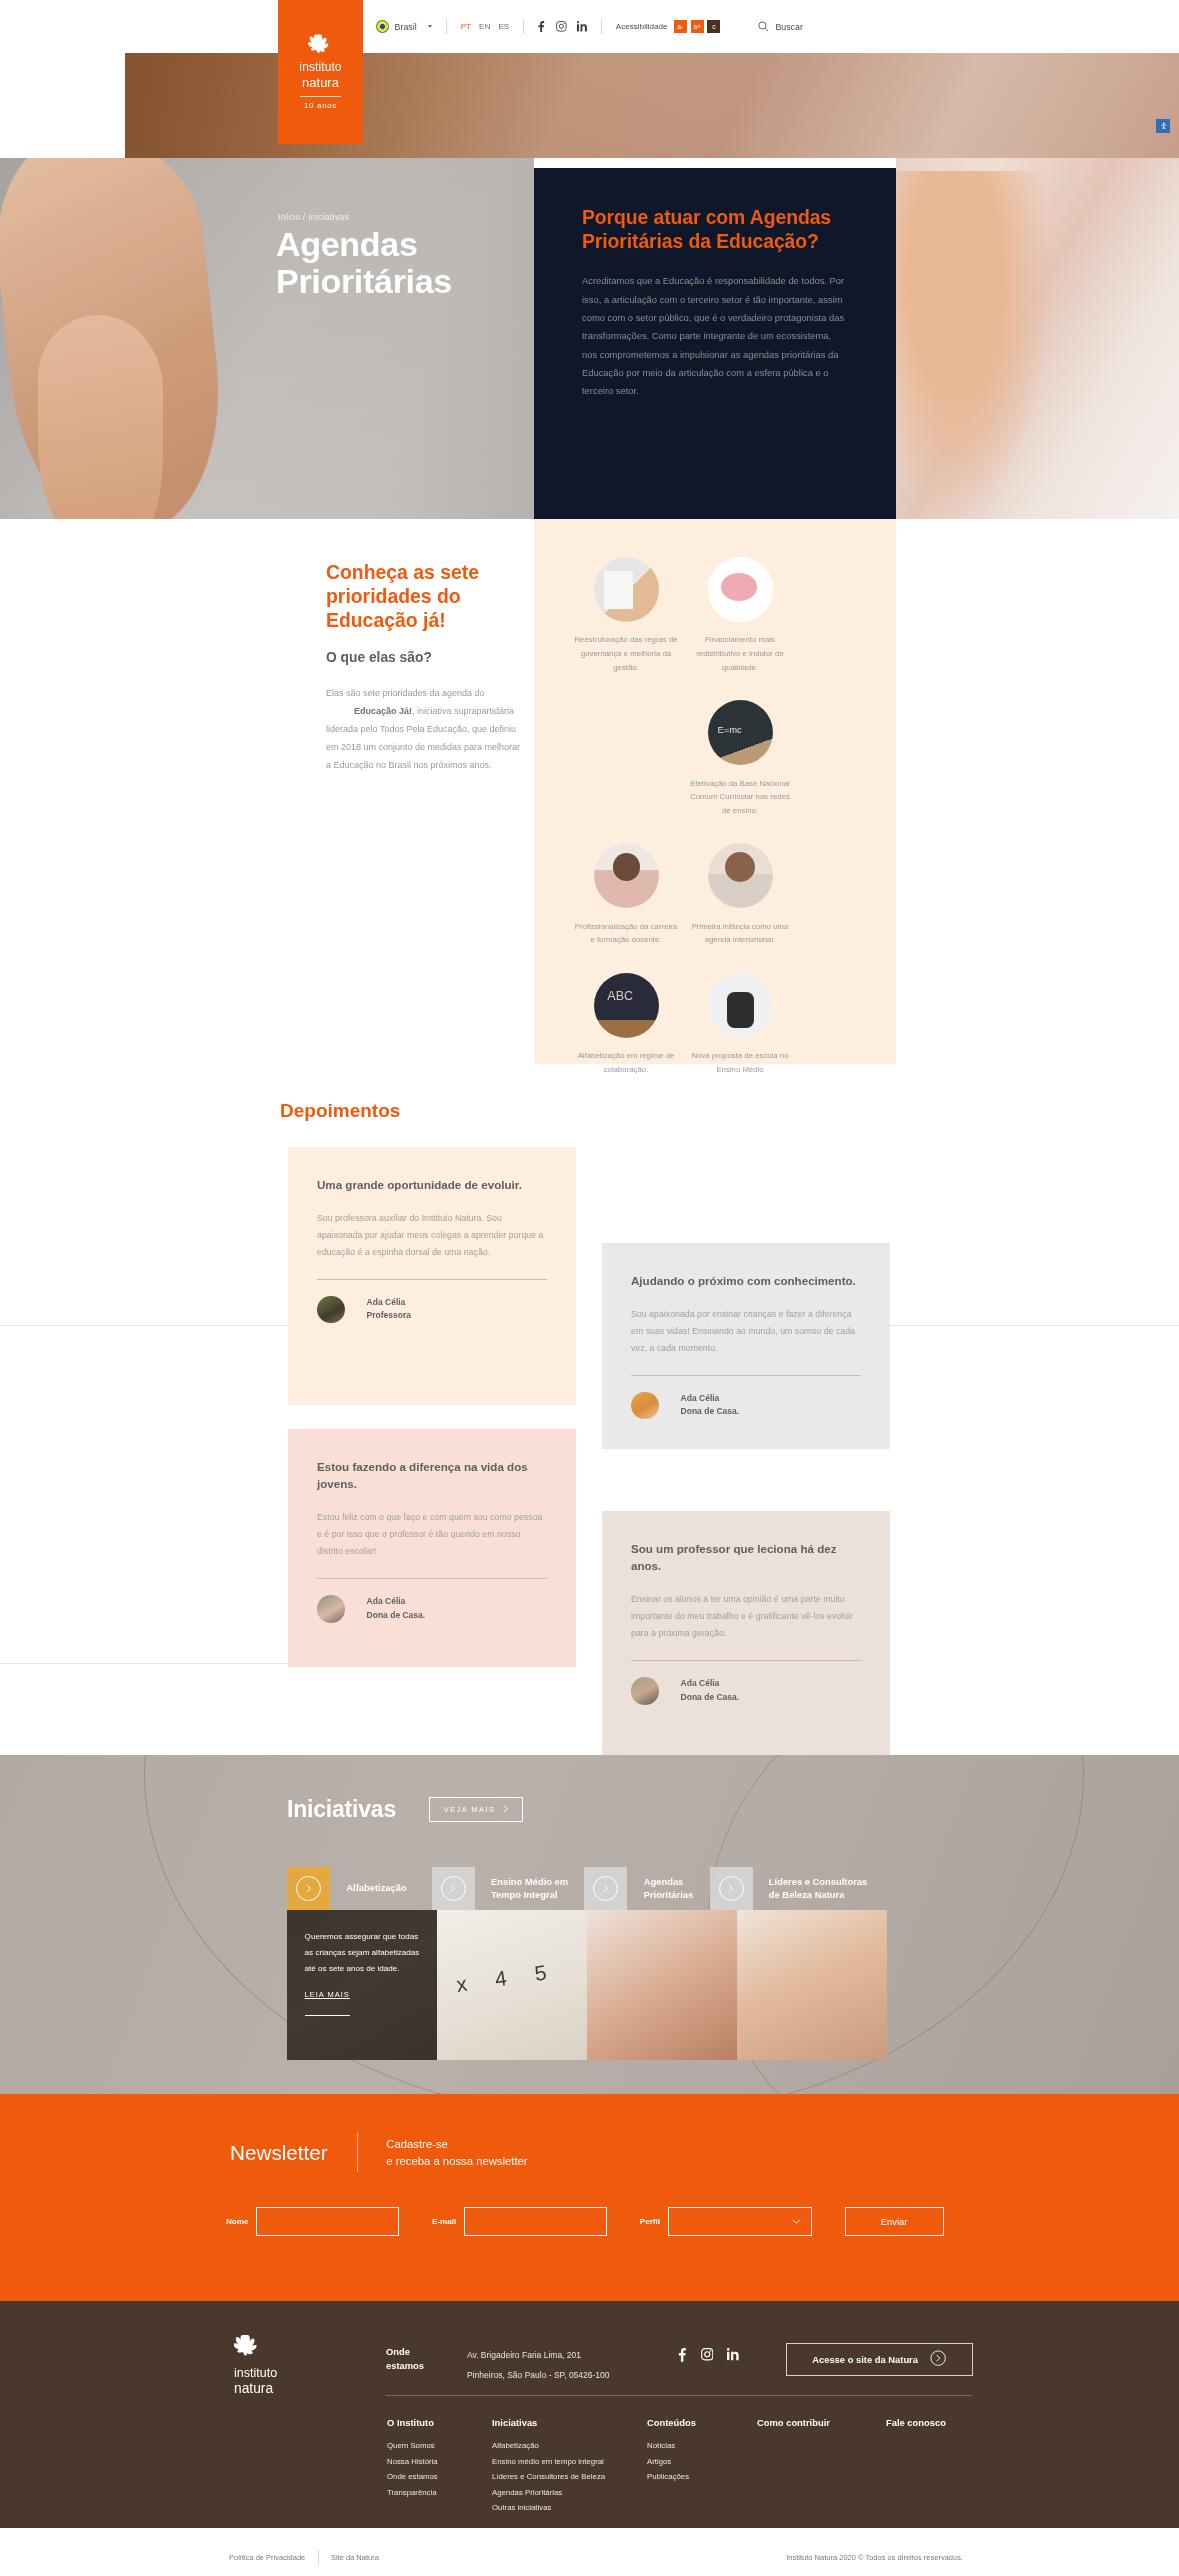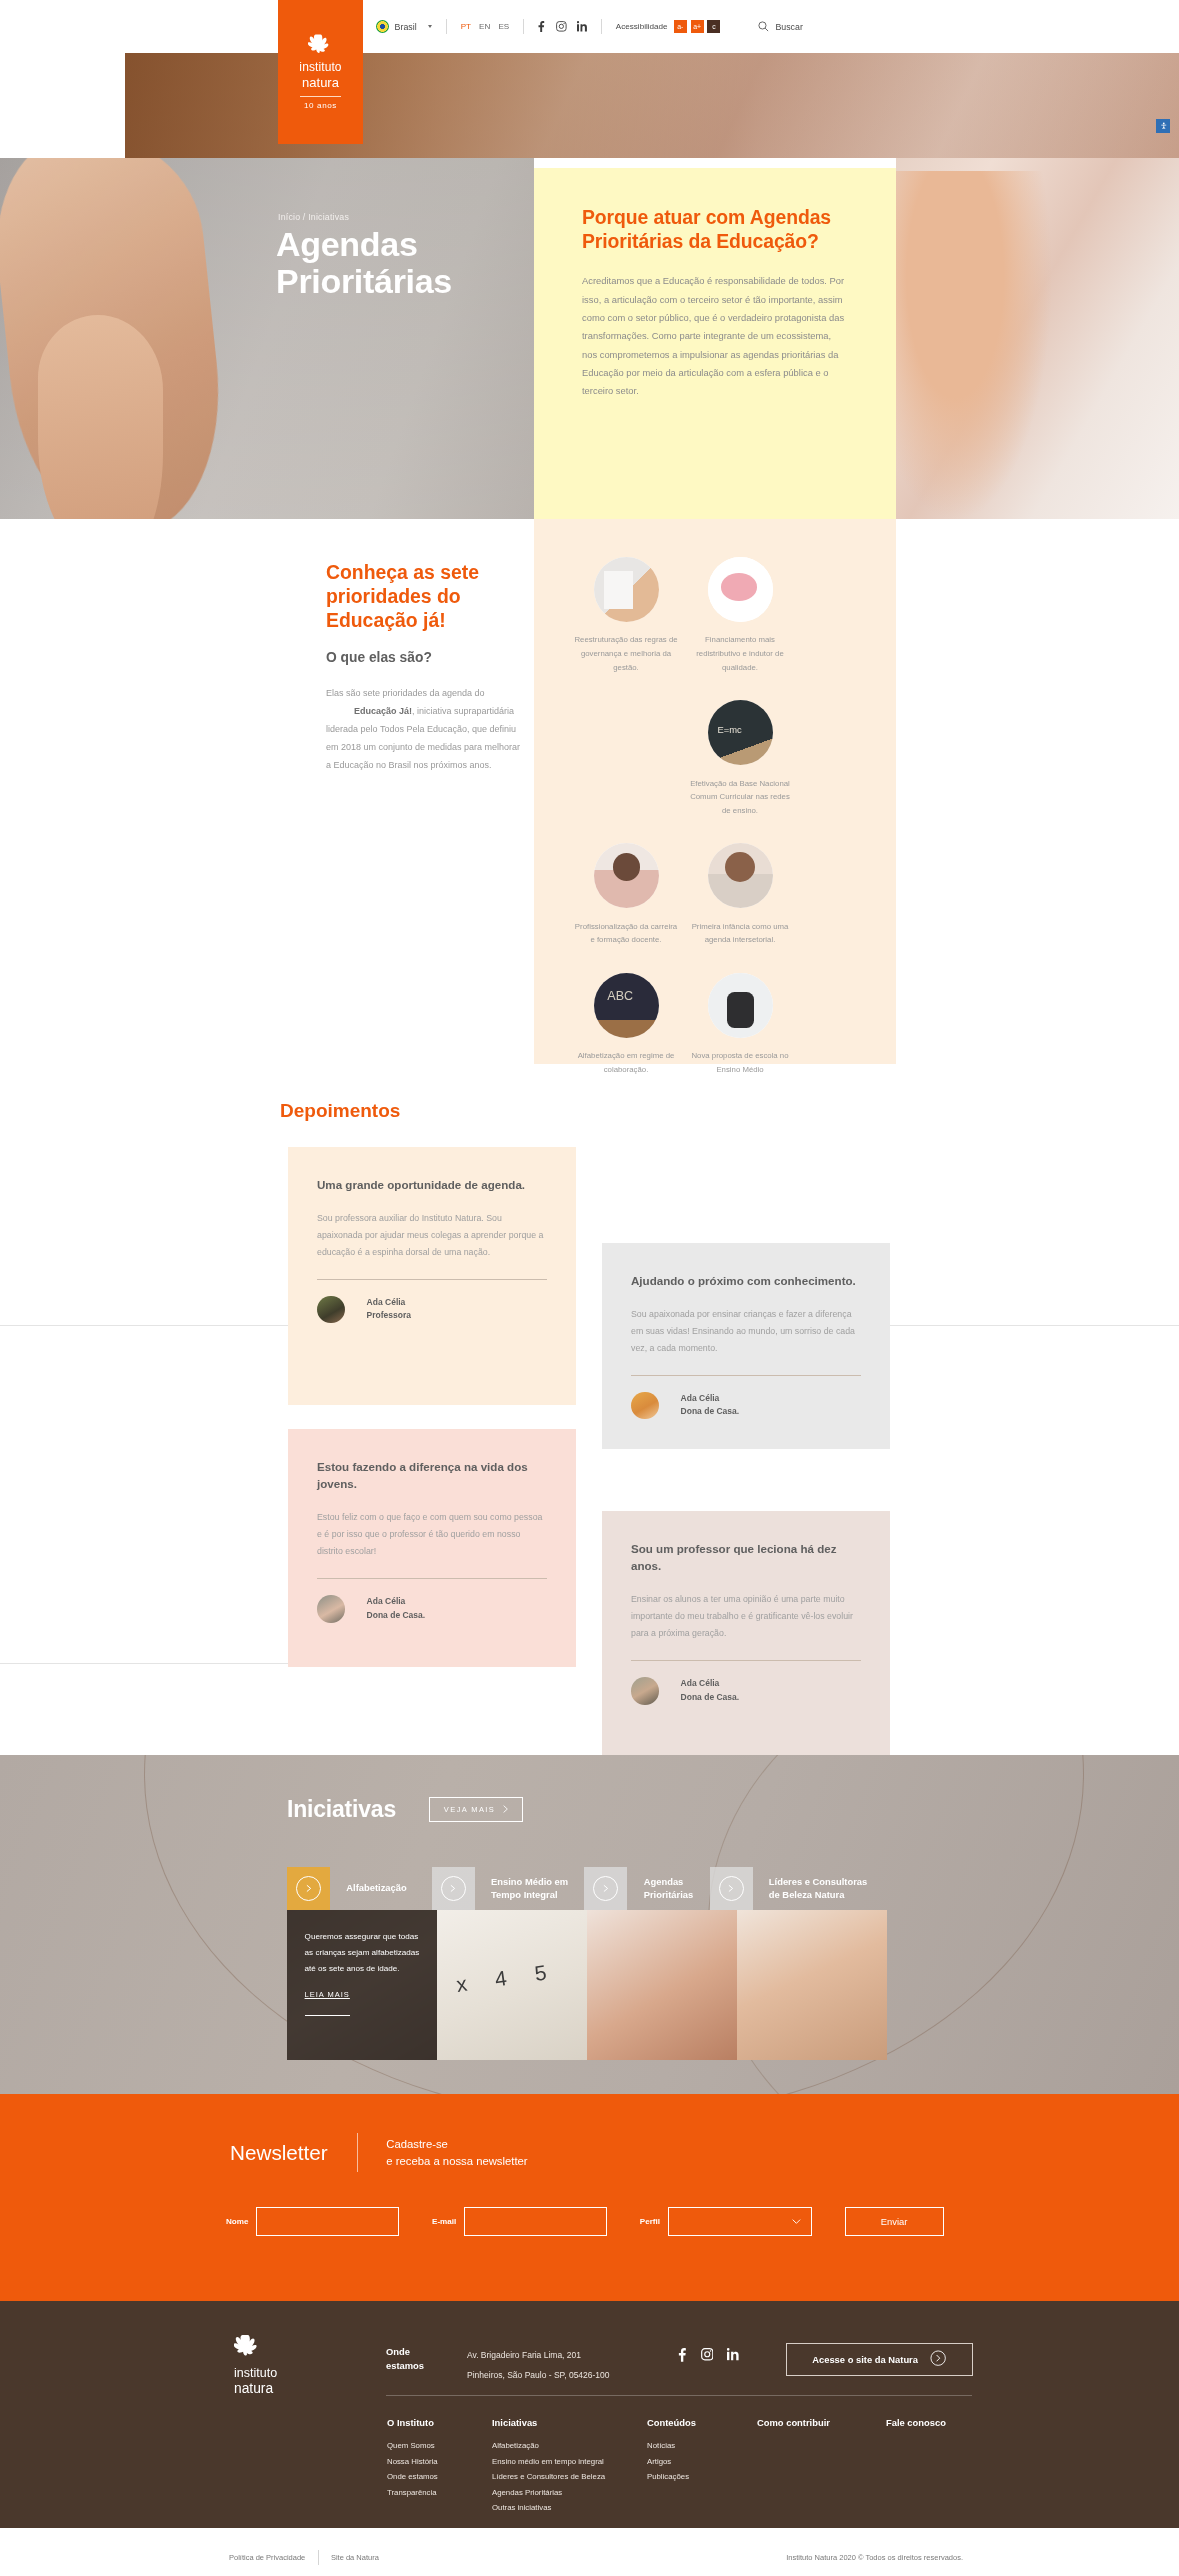--- a/index.html
+++ b/index.html
@@ -116,21 +116,21 @@
   }
   .hero-crumb {
     position: absolute; left: 278px; top: 212px; font-size: 8.8px; color: #f2efed; letter-spacing: 0.2px; z-index: 6;
   }
   .hero-title {
     position: absolute; left: 276px; top: 226px; z-index: 6;
     font-size: 34px; line-height: 1.08; color: #fff; font-weight: bold; letter-spacing: -0.3px;
   }
   .hero-card {
     position: absolute; left: 534px; top: 168px; width: 362px; height: 351px;
-    background: #fef9c3; z-index: 6; padding: 38px 40px 0 48px;
+    background: #0f172a; z-index: 6; padding: 38px 40px 0 48px;
   }
   .hero-card h2 {
     color: #ef5a0c; font-size: 19.4px; line-height: 1.22; font-weight: bold; letter-spacing: -0.1px;
   }
   .hero-card p {
     margin-top: 19px; color: #8c8c8c; font-size: 9.4px; line-height: 1.95; max-width: 263px;
   }
 
   
   .prior { position: absolute; left: 0; top: 519px; width: 1179px; height: 577px; }
@@ -484,21 +484,21 @@
       </div>
     </div>
   </div>
 
   <div class="depo-title">Depoimentos</div>
   <div class="hairline" style="left:0;top:1325px;width:288px;"></div>
   <div class="hairline" style="left:0;top:1663px;width:288px;"></div>
   <div class="hairline" style="left:890px;top:1325px;width:289px;"></div>
 
   <div class="t-card tc1">
-    <h4>Uma grande oportunidade de agenda.</h4>
+    <h4>Uma grande oportunidade de evoluir.</h4>
     <p>Sou professora auxiliar do Instituto Natura. Sou apaixonada por ajudar meus colegas a aprender porque a educação é a espinha dorsal de uma nação.</p>
     <div class="t-rule"></div>
     <div class="t-person">
       <div class="t-ava av1"></div>
       <div class="t-name">
         <b>Ada Célia</b>
         <span class="role">Professora</span>
       </div>
     </div>
   </div>

